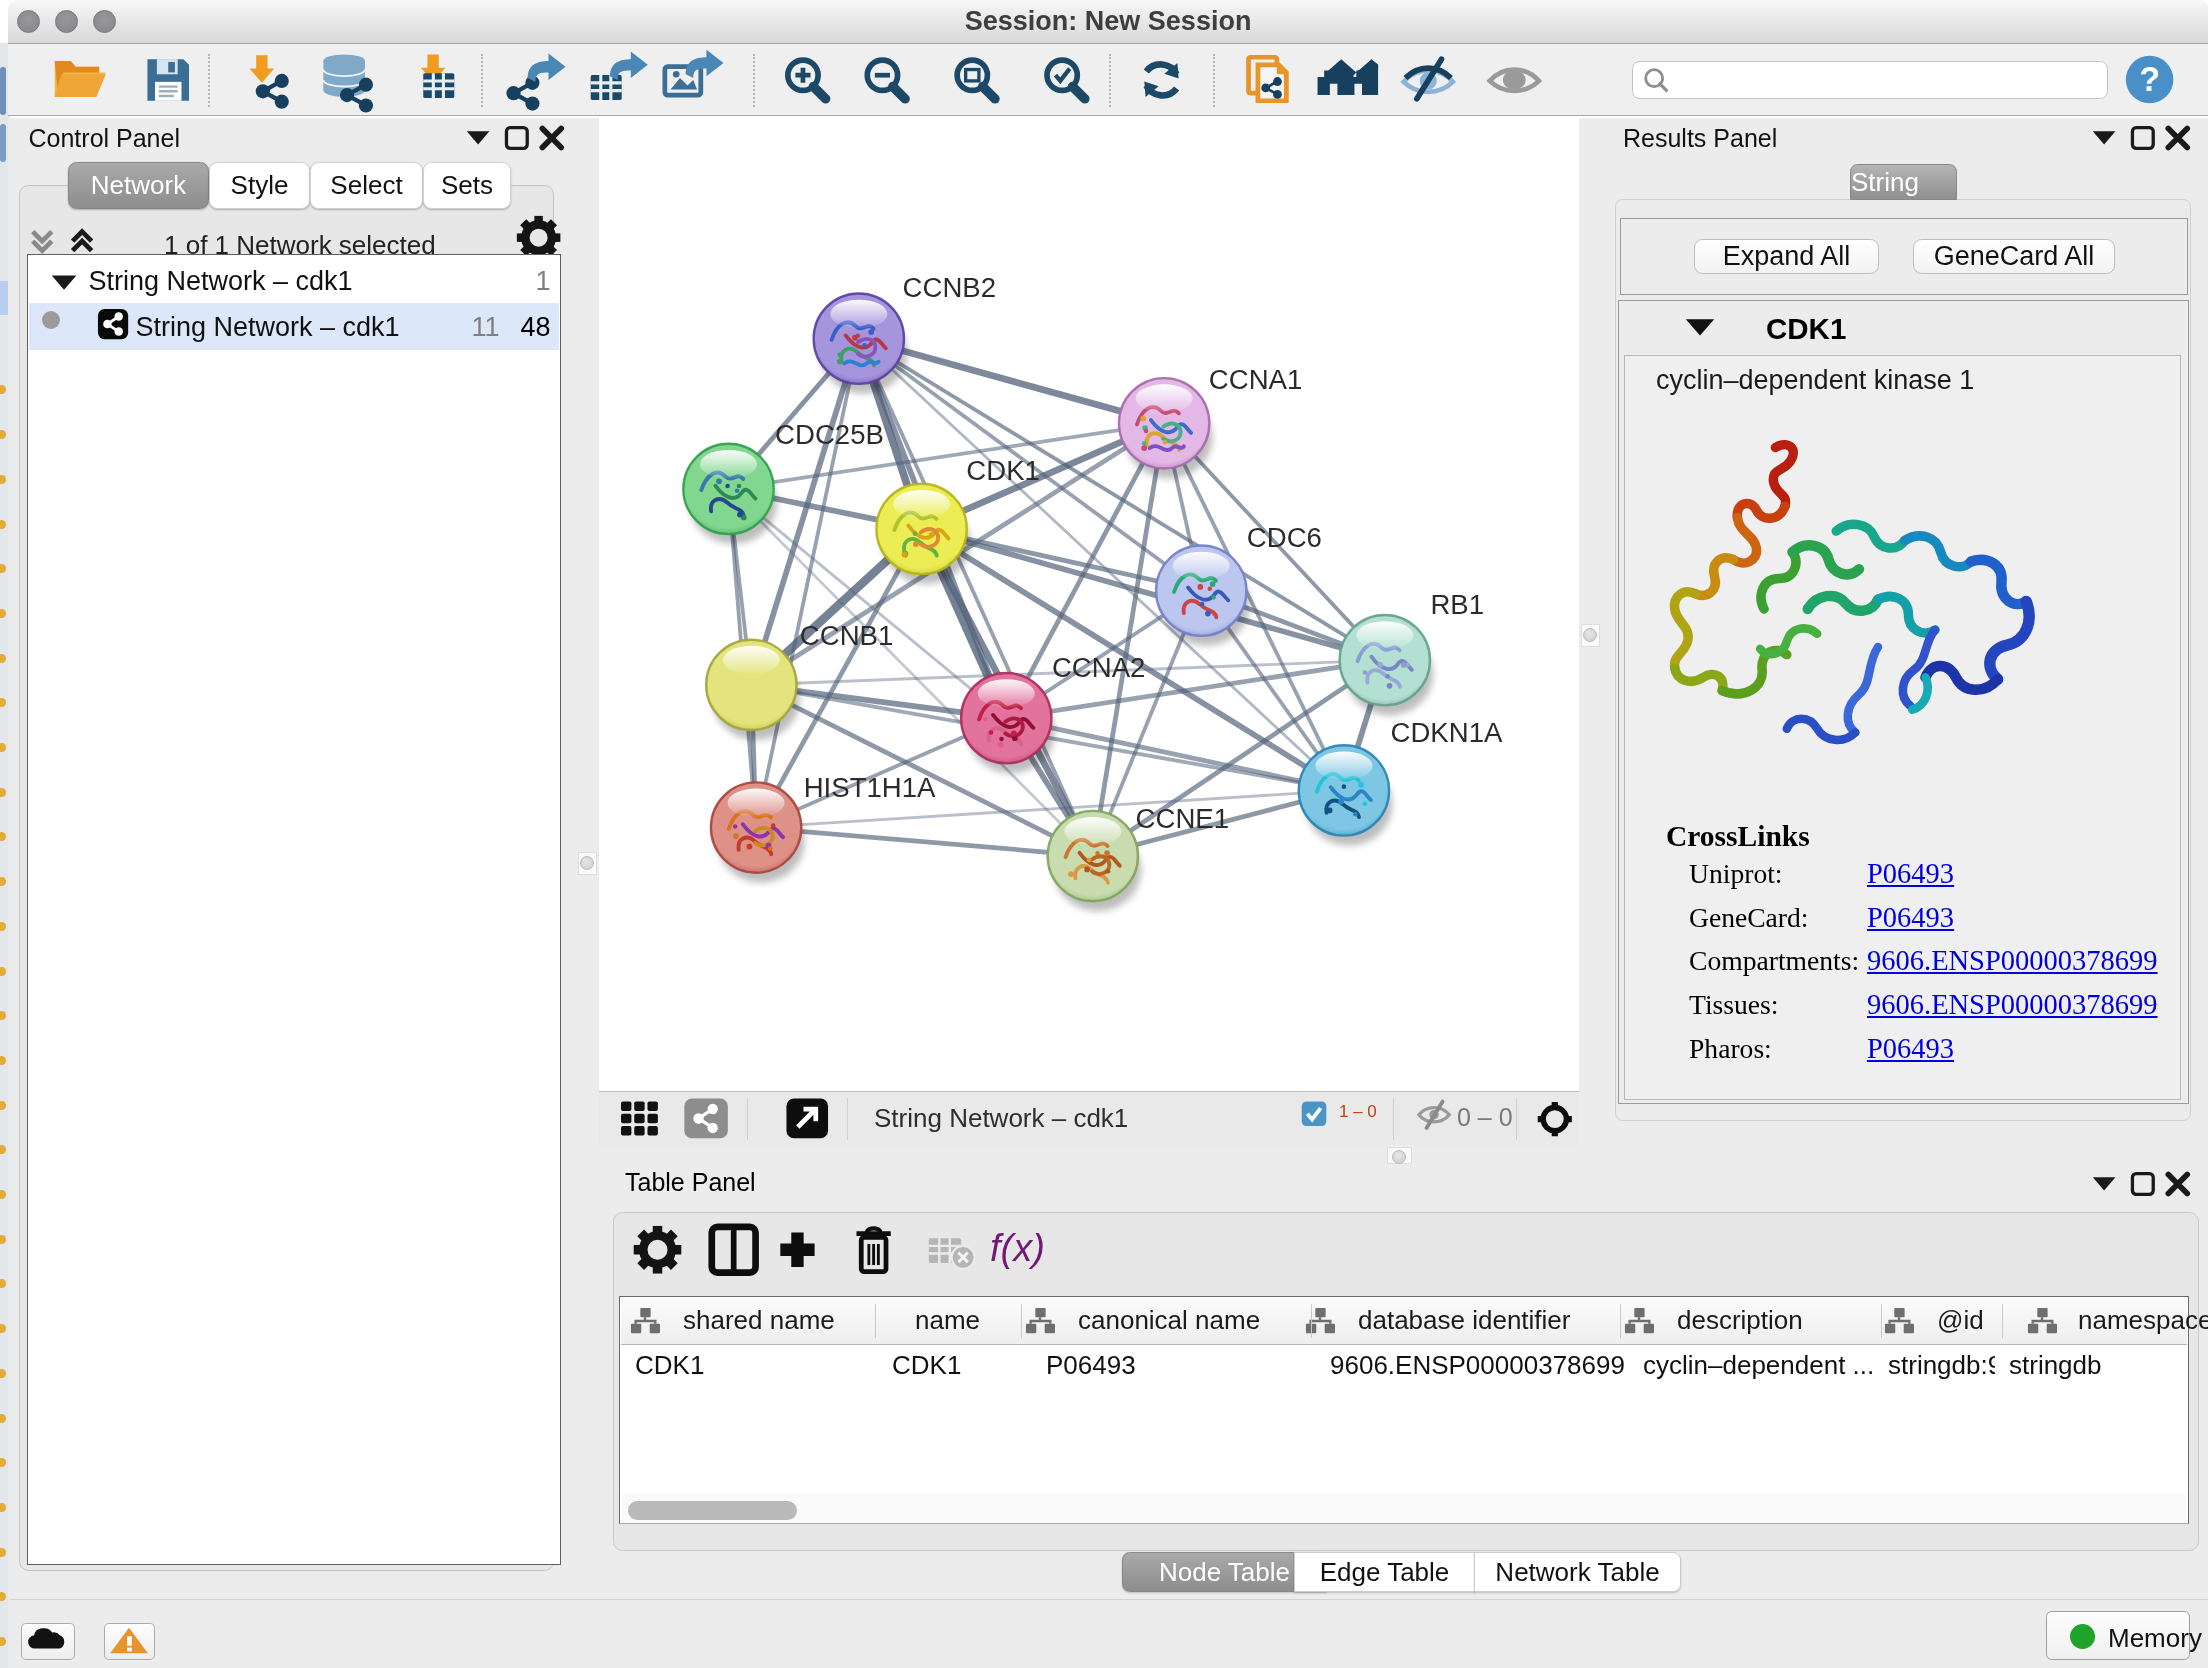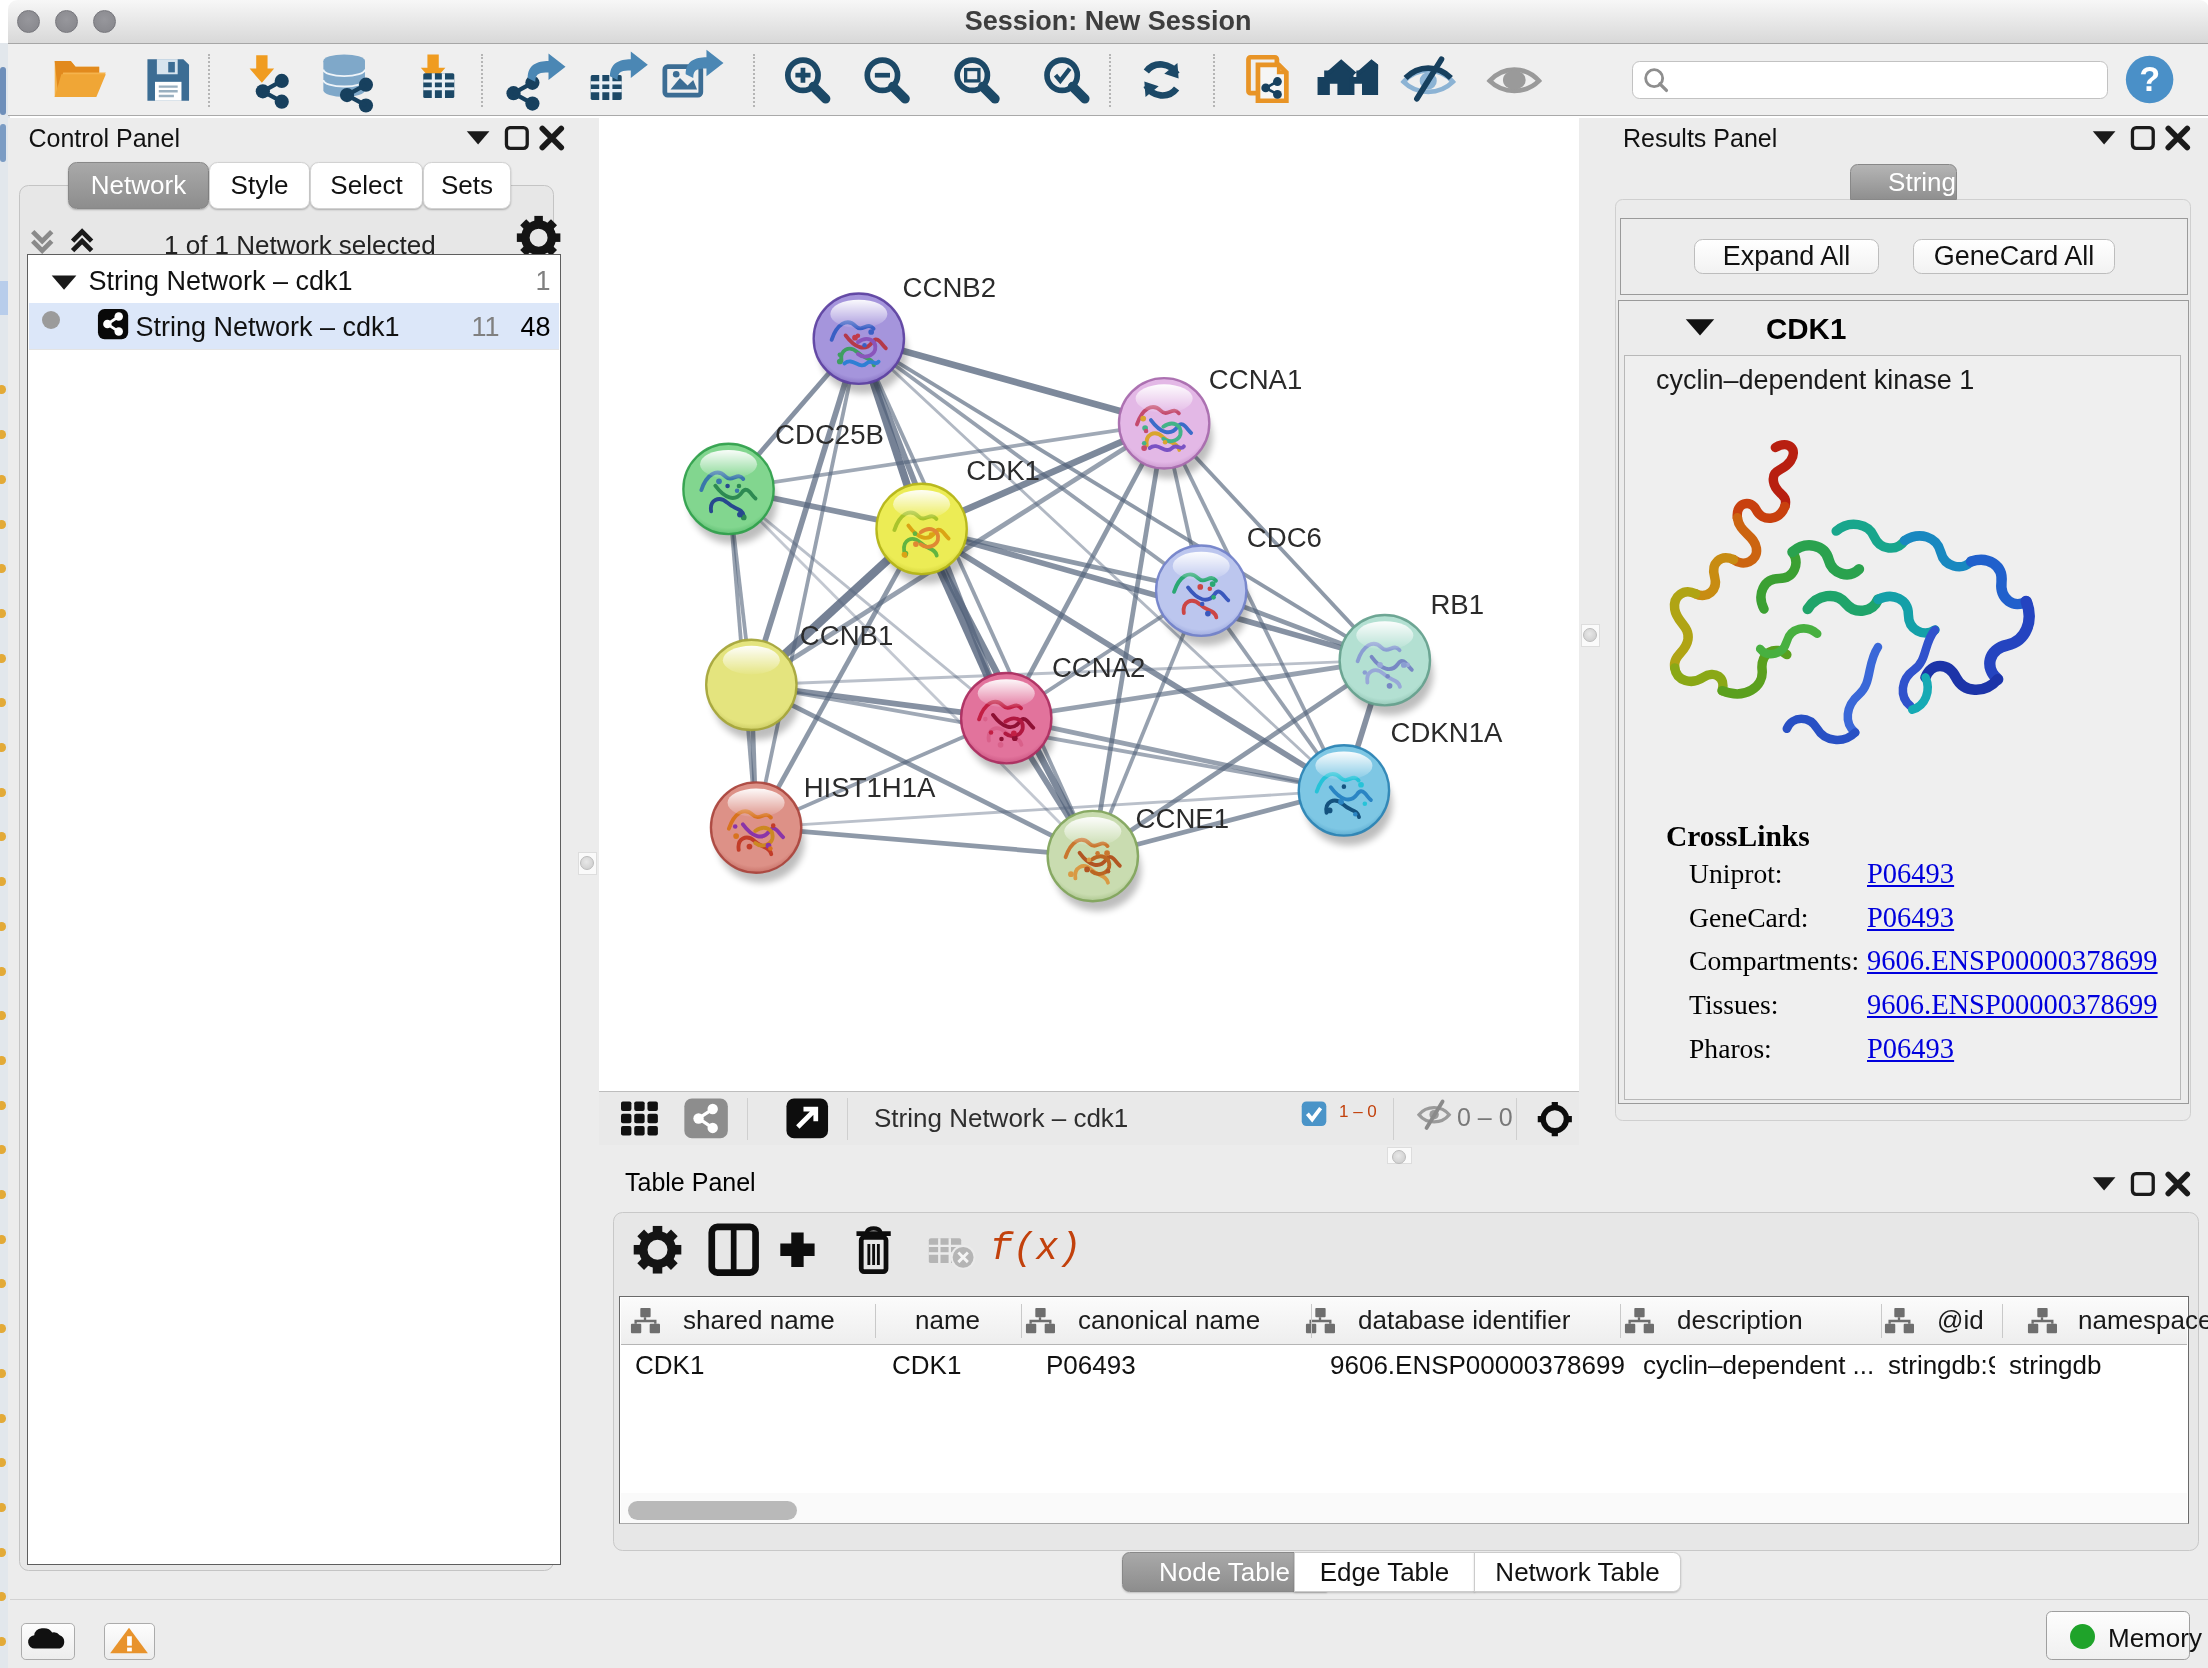--- a/index.html
+++ b/index.html
@@ -24,21 +24,21 @@
 .cprow1{position:absolute;left:28.5px;top:256px;width:530px;height:48px;background:#fff}
 .cprow2{position:absolute;left:28.5px;top:303px;width:530px;height:47px;background:#dce7f9;border-bottom:1.9px solid #e4e4e4}
 
 #canvas{left:599px;top:118px;width:980px;height:973px;background:#fff}
 #netbar{left:599px;top:1091px;width:980px;height:54px;background:#e9e9e9;border-top:1.9px solid #bdbdbd}
 .nsep{position:absolute;top:5.7px;height:42px;width:0;border-left:1.9px solid #cfcfcf}
 .handlebox{position:absolute;background:#fafafa;border:1px solid #ddd}
 .handledot{position:absolute;border-radius:50%;background:radial-gradient(circle at 45% 40%,#e8e8e8,#c9c9c9);border:1px solid #bbb}
 
 #rp-title{left:1623px;top:124px;font-size:25px;color:#111}
-#rp-tab{left:1850px;top:164px;width:107px;height:36px;background:linear-gradient(#b5b5b5,#8f8f8f);border:1px solid #888;border-radius:7.6px 7.6px 0 0;color:#fff;font-size:26px;text-align:right;line-height:34px}
+#rp-tab{left:1850px;top:164px;width:107px;height:36px;background:linear-gradient(#b5b5b5,#8f8f8f);border:1px solid #888;border-radius:7.6px 7.6px 0 0;color:#fff;font-size:26px;text-align:left;line-height:34px}
 #rp-outer{left:1615px;top:199px;width:576px;height:922px;background:#ebebeb;border:1px solid #cfcfcf;border-radius:7.6px}
 #rp-box1{left:1620px;top:218px;width:568px;height:77px;background:#ececec;border:1.9px solid #9a9a9a}
 .rbtn{position:absolute;top:239px;height:35px;background:linear-gradient(#ffffff,#f2f2f2);border:1.4px solid #bdbdbd;border-radius:8.6px;font-size:27px;color:#111;text-align:center}
 #rp-box2{left:1618px;top:300px;width:571px;height:804px;background:#ececec;border:1.9px solid #9a9a9a}
 #rp-inner{left:1624px;top:355px;width:557px;height:745px;background:#efefef;border:1px solid #b8b8b8}
 #rp-desc{left:1656px;top:365px;font-size:27px;color:#1a1a1a}
 #crosslinks{left:1666px;top:820px;font-size:29.5px;font-weight:bold;font-family:Liberation Serif, serif;color:#000}
 .clrow{position:absolute;font-size:27.6px;font-family:"Liberation Serif",serif;color:#000}
 .cllink{position:absolute;font-size:28.5px;font-family:"Liberation Serif",serif;color:#0000dd;text-decoration:underline}
 
@@ -756,21 +756,21 @@
     <path d="M253,24 V46 M258,24 V46 M263,24 V46" stroke-width="3"></path>
   </g>
 
   <g opacity="0.55">
     <rect x="316" y="18" width="34" height="26" rx="2" fill="#8d8d8d"></rect>
     <path d="M316,26 H350 M316,34 H350 M327,18 V44 M338,18 V44" stroke="#efefef" stroke-width="2.5"></path>
     <circle cx="352" cy="38" r="12" fill="#8d8d8d" stroke="#efefef" stroke-width="2"></circle>
     <path d="M347,33 L357,43 M357,33 L347,43" stroke="#fff" stroke-width="3"></path>
   </g>
 </svg>
-<span class="abs" style="left:990px;top:1227px;font-size:38px;color:#c2410c;font-family:Liberation Mono, monospace;font-style:italic">f(x)</span>
+<span class="abs" style="left:990px;top:1227px;font-size:38px;color:#701a75;font-family:Liberation Sans, sans-serif;font-style:italic">f(x)</span>
 <div class="abs" id="tp-table"></div>
 <div class="abs" id="tp-header"></div>
 <div class="abs" id="tp-header">
     <svg width="32" height="30" style="position:absolute;left:7.6px;top:7.6px" viewBox="0 0 34 32">
       <g fill="#6e6e6e">
         <rect x="12" y="2" width="11" height="10" rx="1"></rect>
         <rect x="2" y="19" width="11" height="10" rx="1"></rect>
         <rect x="22" y="19" width="11" height="10" rx="1"></rect>
         <path d="M17,12 V16 M7,19 V16 H28 V19" stroke="#6e6e6e" stroke-width="2.5" fill="none"></path>
       </g>

